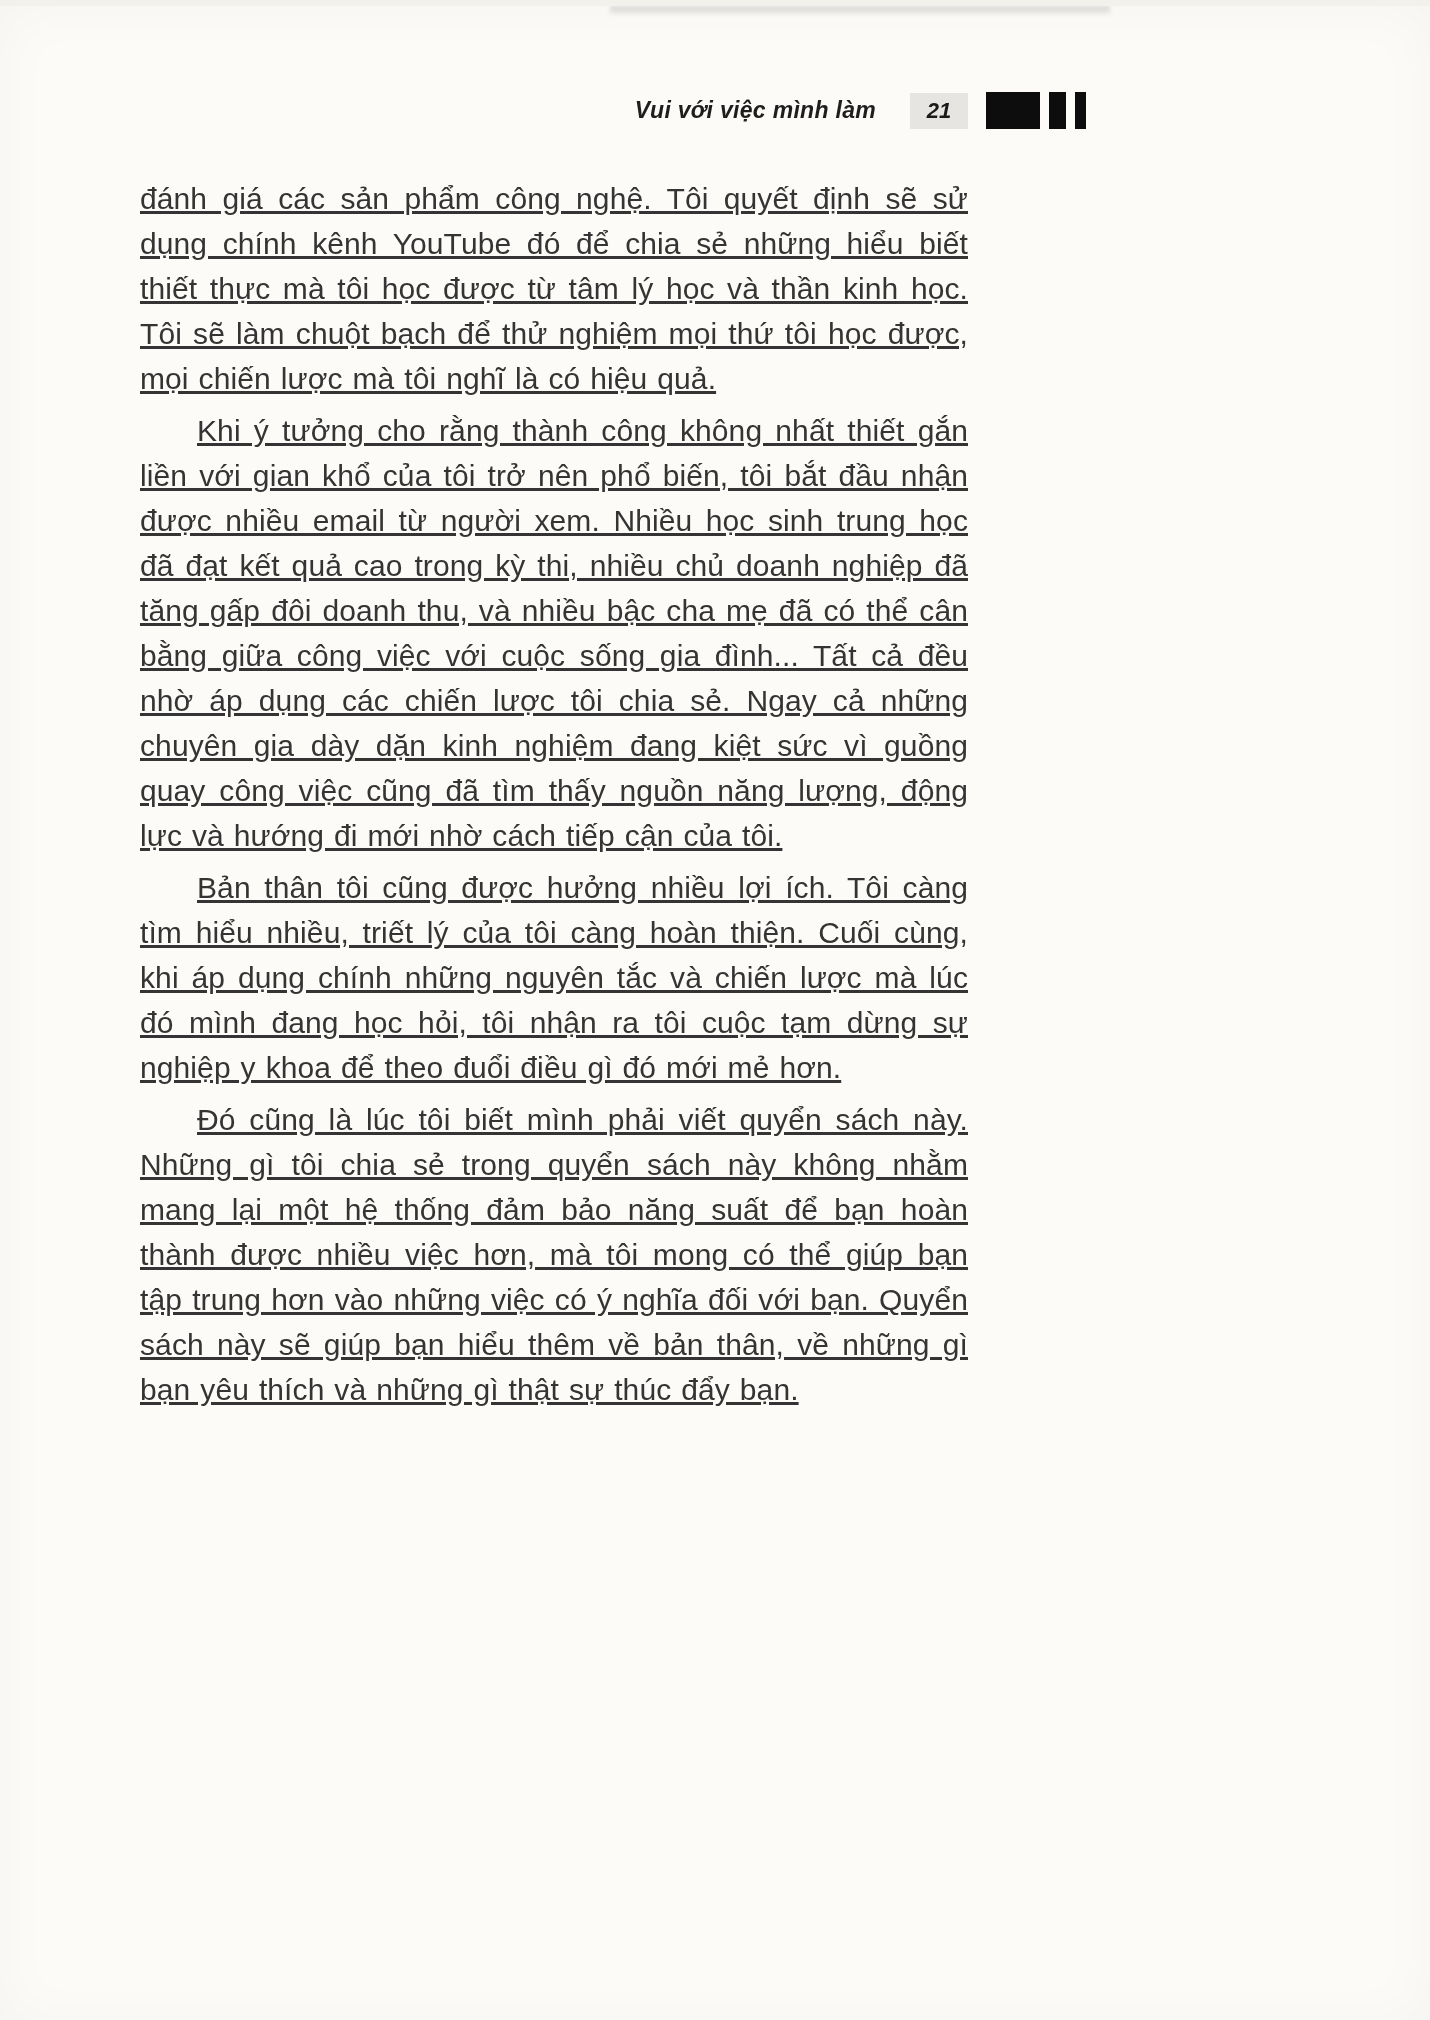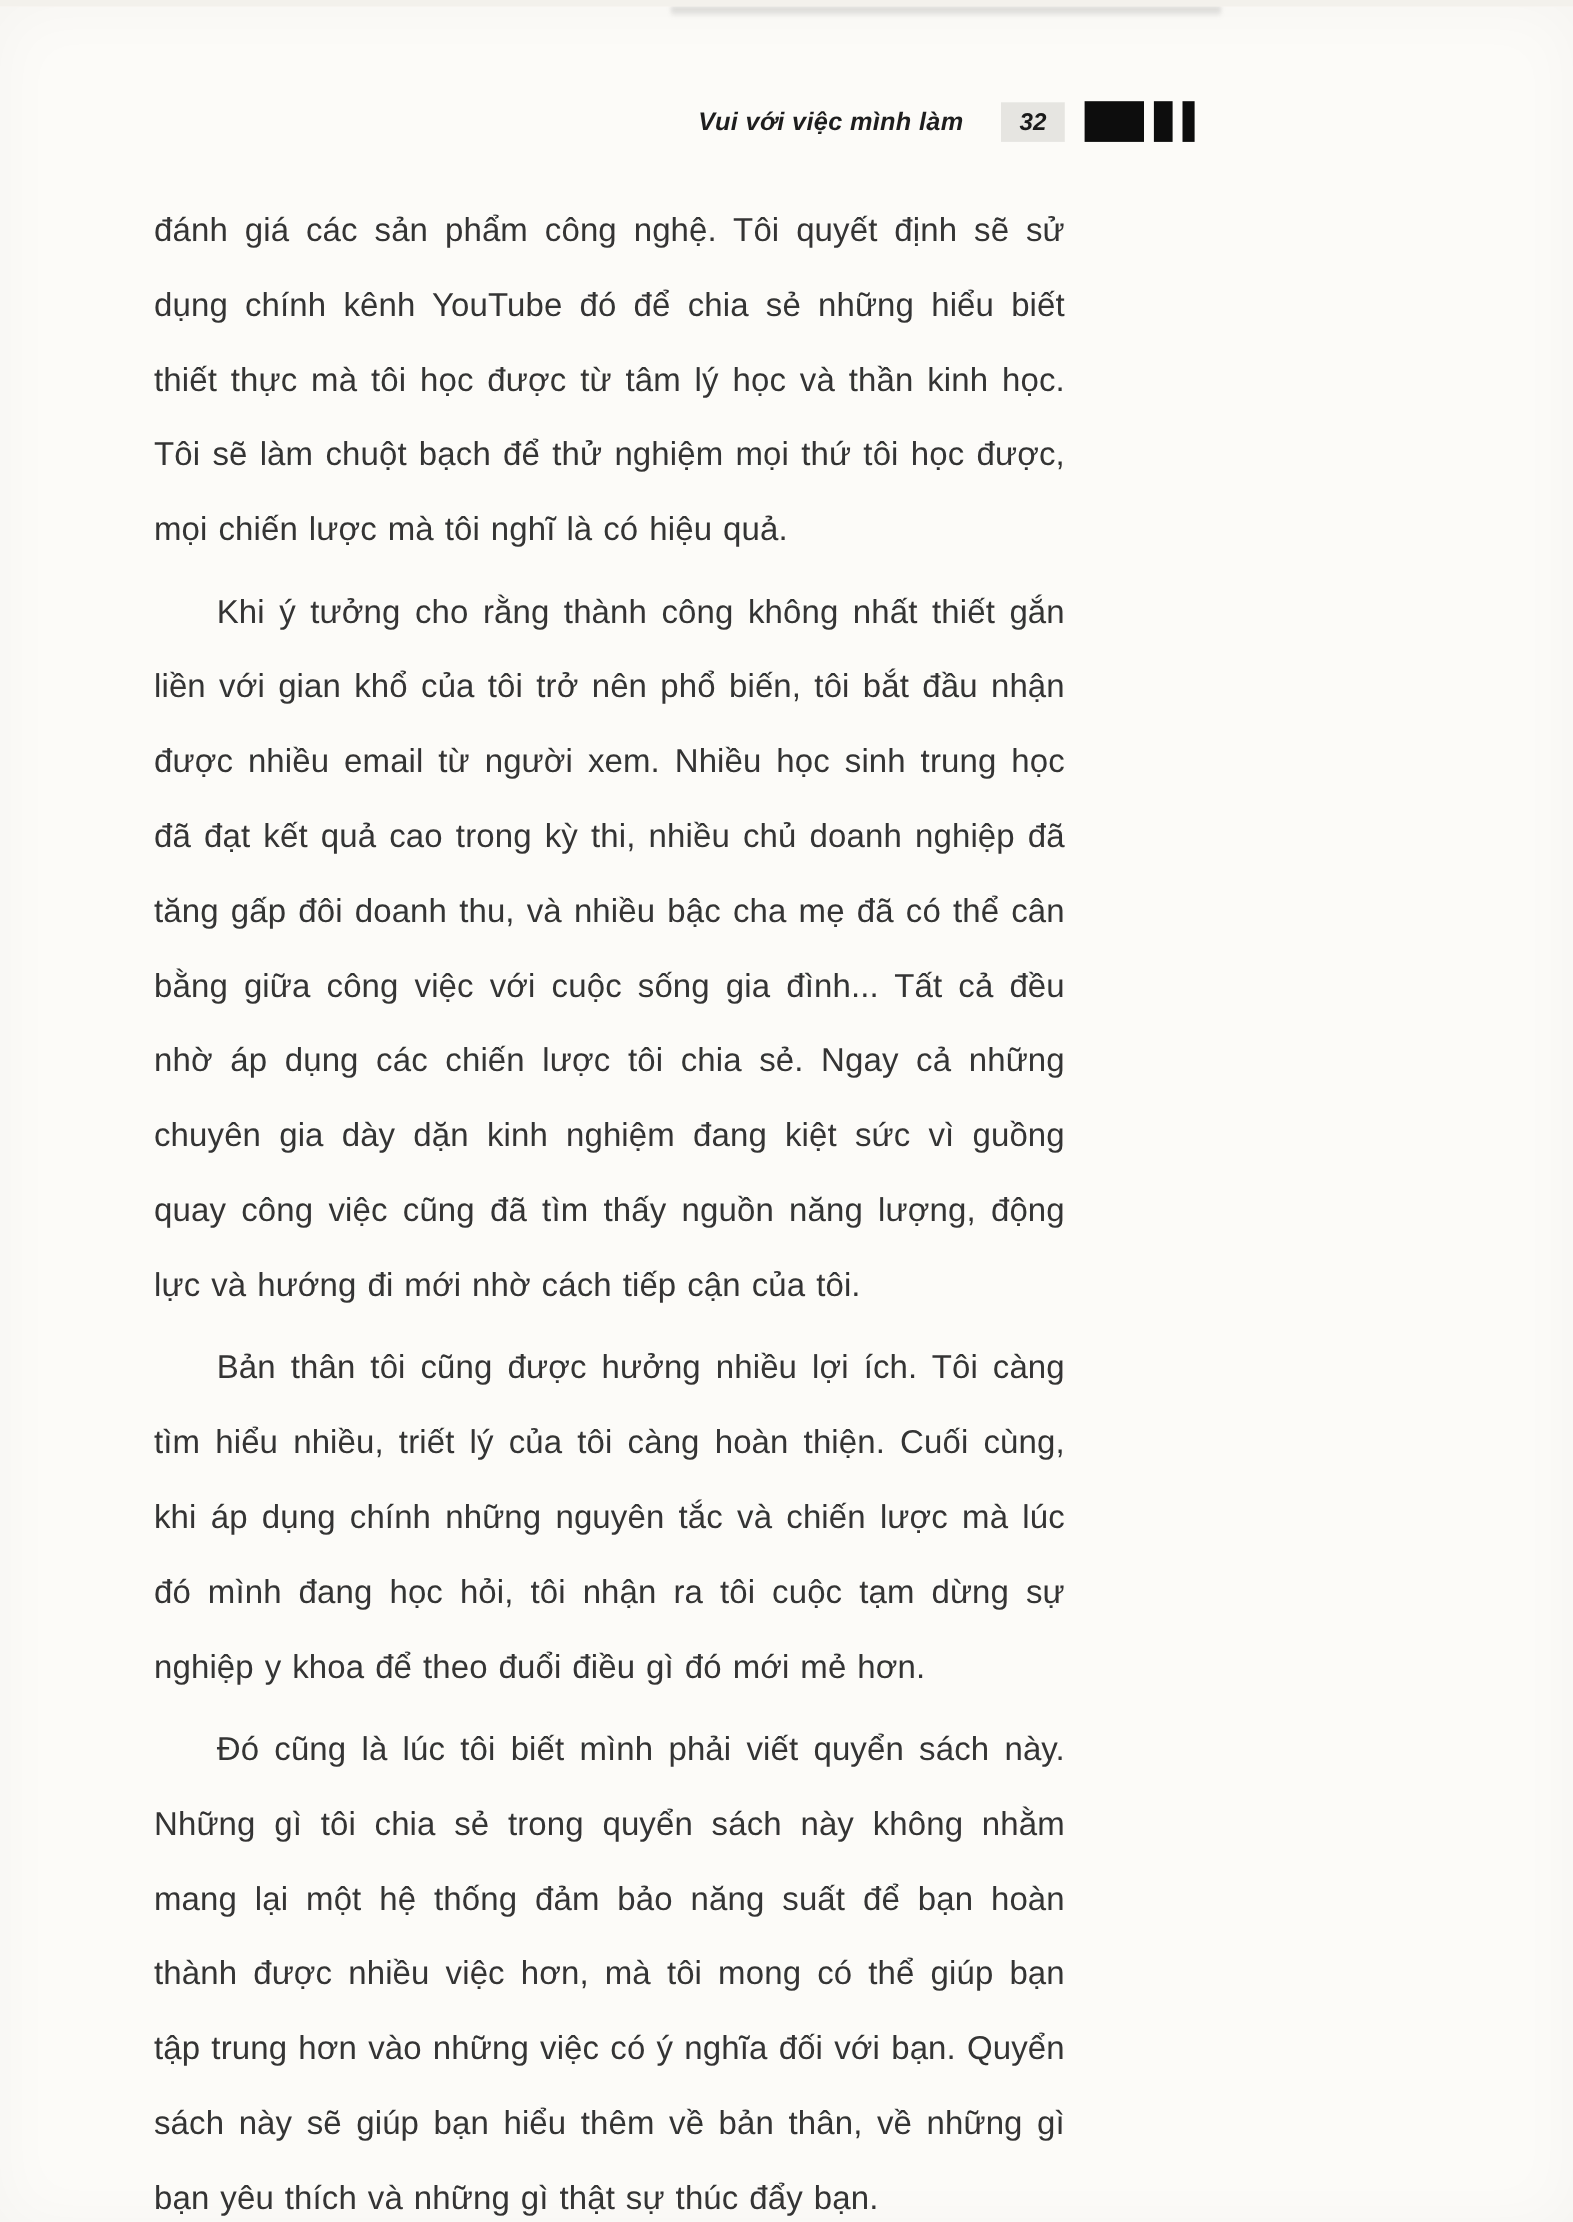--- a/index.html
+++ b/index.html
@@ -64,26 +64,27 @@
   
   .page-body {
     position: absolute;
     top: 170px;
     left: 140px;
     width: 828px;
   }
   .para {
     margin: 0 0 7px 0;
     font-size: 30px;
-    line-height: 68px;
+    line-height: 45px;
     color: #343434;
     text-align: justify;
     text-indent: 57px;
     letter-spacing: 0.1px;
     word-spacing: 1.5px;
+    text-decoration: underline;
   }
   .para.first {
     text-indent: 0;
   }
   
   .scan-artifact {
     position: absolute;
     top: 0;
     left: 610px;
     width: 500px;
@@ -94,21 +95,21 @@
 </style>
 </head>
 <body>
 
 <div class="page">
 
   <div class="scan-artifact"></div>
 
   <header class="page-header">
     <span class="running-title">Vui với việc mình làm</span>
-    <span class="page-number">32</span>
+    <span class="page-number">21</span>
     <span class="ornaments">
       <span class="block block-lg"></span>
       <span class="block block-md"></span>
       <span class="block block-sm"></span>
     </span>
   </header>
 
   <main class="page-body">
     <p class="para first">đánh giá các sản phẩm công nghệ. Tôi quyết định sẽ sử dụng chính kênh YouTube đó để chia sẻ những hiểu biết thiết thực mà tôi học được từ tâm lý học và thần kinh học. Tôi sẽ làm chuột bạch để thử nghiệm mọi thứ tôi học được, mọi chiến lược mà tôi nghĩ là có hiệu quả.</p>
     <p class="para">Khi ý tưởng cho rằng thành công không nhất thiết gắn liền với gian khổ của tôi trở nên phổ biến, tôi bắt đầu nhận được nhiều email từ người xem. Nhiều học sinh trung học đã đạt kết quả cao trong kỳ thi, nhiều chủ doanh nghiệp đã tăng gấp đôi doanh thu, và nhiều bậc cha mẹ đã có thể cân bằng giữa công việc với cuộc sống gia đình... Tất cả đều nhờ áp dụng các chiến lược tôi chia sẻ. Ngay cả những chuyên gia dày dặn kinh nghiệm đang kiệt sức vì guồng quay công việc cũng đã tìm thấy nguồn năng lượng, động lực và hướng đi mới nhờ cách tiếp cận của tôi.</p>

